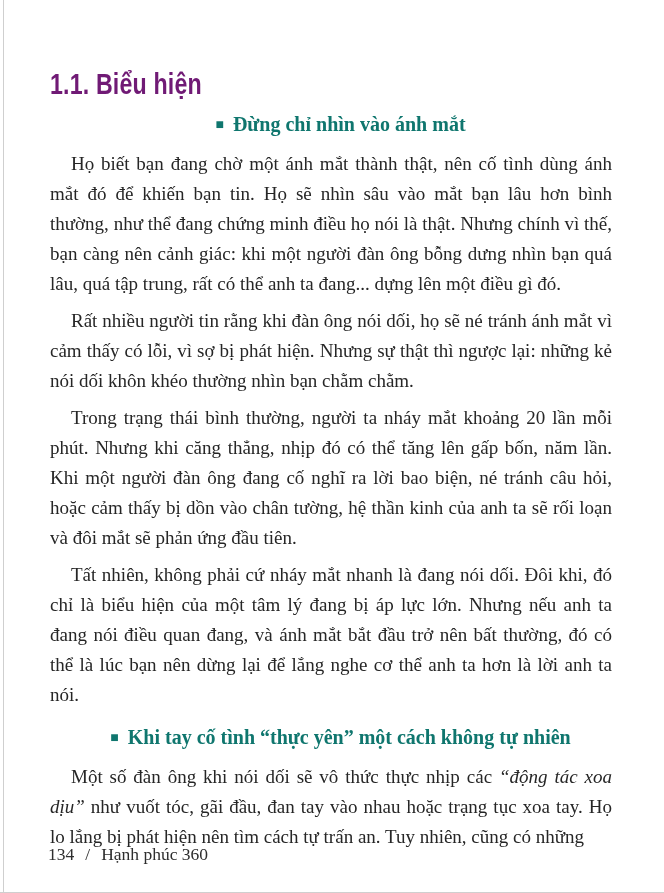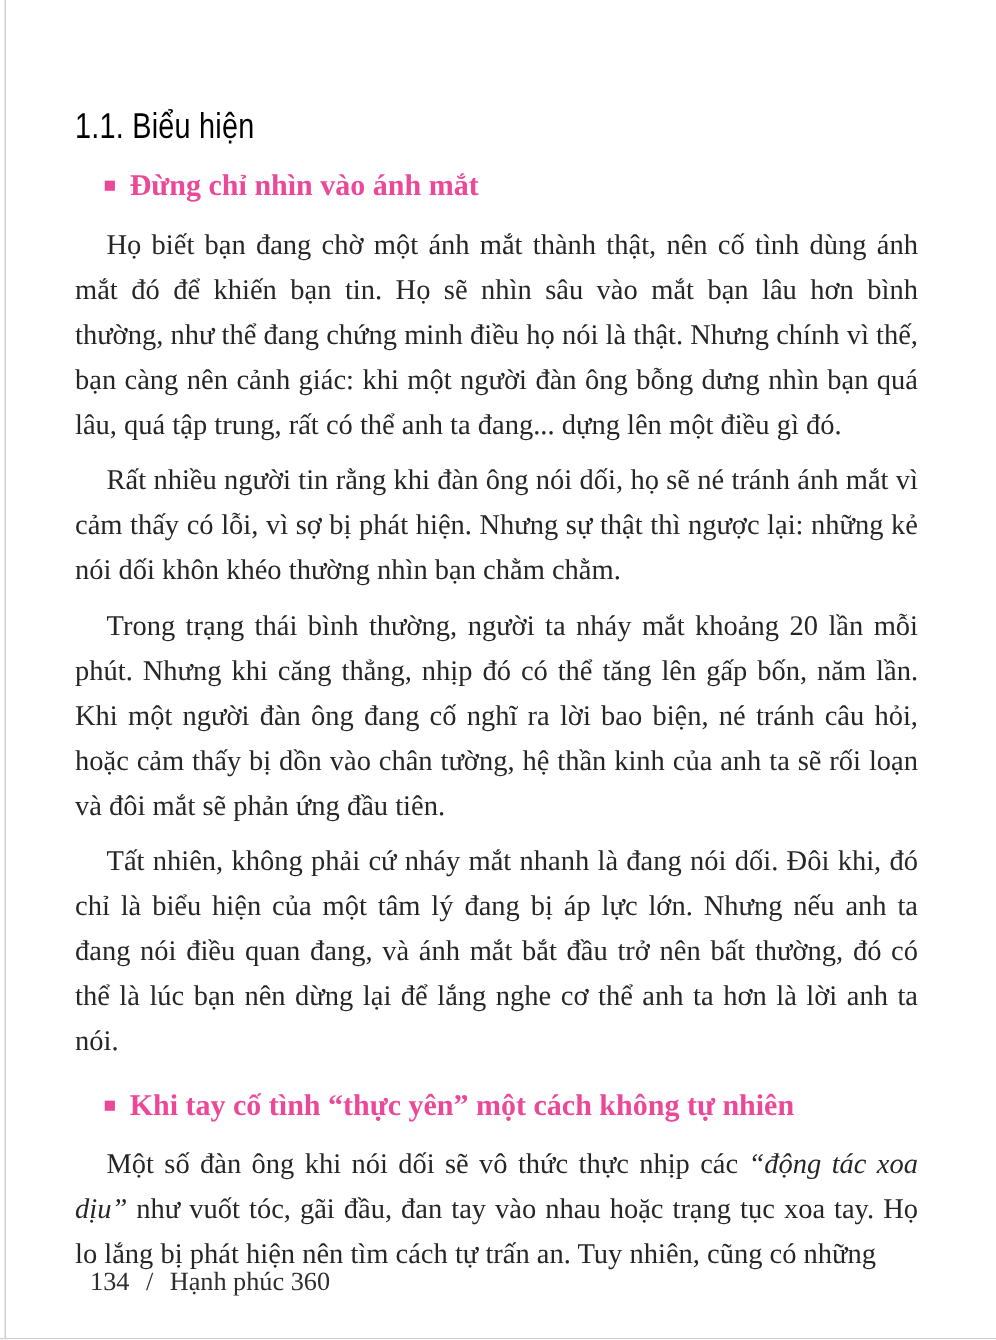--- a/index.html
+++ b/index.html
@@ -33,61 +33,62 @@
     background: #cfcfcf;
   }
   .content {
     position: absolute;
     top: 72px;
     left: 50px;
     width: 562px;
   }
   h1.section-title {
     margin: 0 0 13px 0;
-    font-size: 24px;
+    font-size: 29px;
     line-height: 25px;
-    color: #000000;
+    color: #701a75;
     font-family: "Liberation Sans", sans-serif;
-    font-weight: 400;
+    font-weight: 700;
     white-space: nowrap;
   }
   h1.section-title .condensed {
     display: inline-block;
     transform: scaleX(0.80);
     transform-origin: 0 50%;
     letter-spacing: 0.2px;
   }
   h2.subheading {
     margin: 15px 0 10px 0;
     padding-left: 19px;
     font-size: 20px;
     line-height: 24px;
     font-weight: 700;
-    color: #ec4899;
+    color: #0f766e;
+    text-align: center;
   }
   h2.subheading .sq {
     font-size: 14px;
     margin-right: 9px;
     position: relative;
     top: -2px;
   }
   p.body-para {
     margin: 0 0 7px 0;
     font-size: 19px;
     line-height: 30px;
     text-align: justify;
     text-indent: 21px;
     color: #262626;
   }
   p.body-para .italic {
     font-style: italic;
   }
   .footer {
     position: absolute;
-    left: 60px;
+    left: 48px;
     bottom: 28px;
     font-size: 17.5px;
     color: #2e2e2e;
     font-family: "Liberation Serif", serif;
   }
   .footer .sep {
     margin: 0 11px;
   }
 </style>
 </head>

